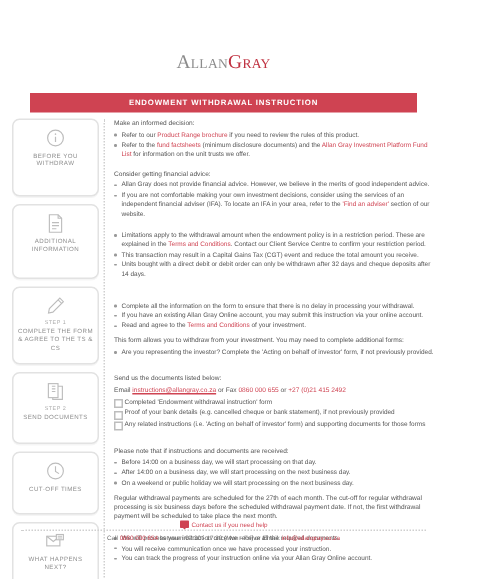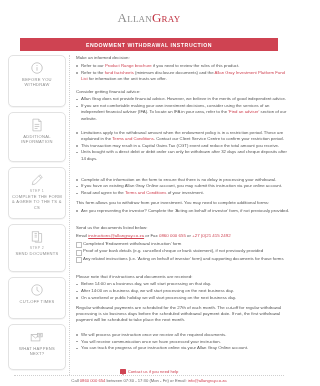--- a/index.html
+++ b/index.html
@@ -5,24 +5,25 @@
   html,body{margin:0;padding:0;}
   body{
     width:298px;height:386px;
     background:#ffffff;
     font-family:"Liberation Sans",sans-serif;
     color:#4a4a4a;
     overflow:hidden;
     position:relative;
   }
   .page{
-    width:298px;height:386px;
+    width:298px;height:340px;
     position:relative;
     box-sizing:border-box;
     background:#fff;
+    margin-top:24px;
   }
 
   
   .logo-wrap{
     text-align:center;
     padding-top:8px;
     height:24px;
   }
   .logo{
     display:inline-block;

